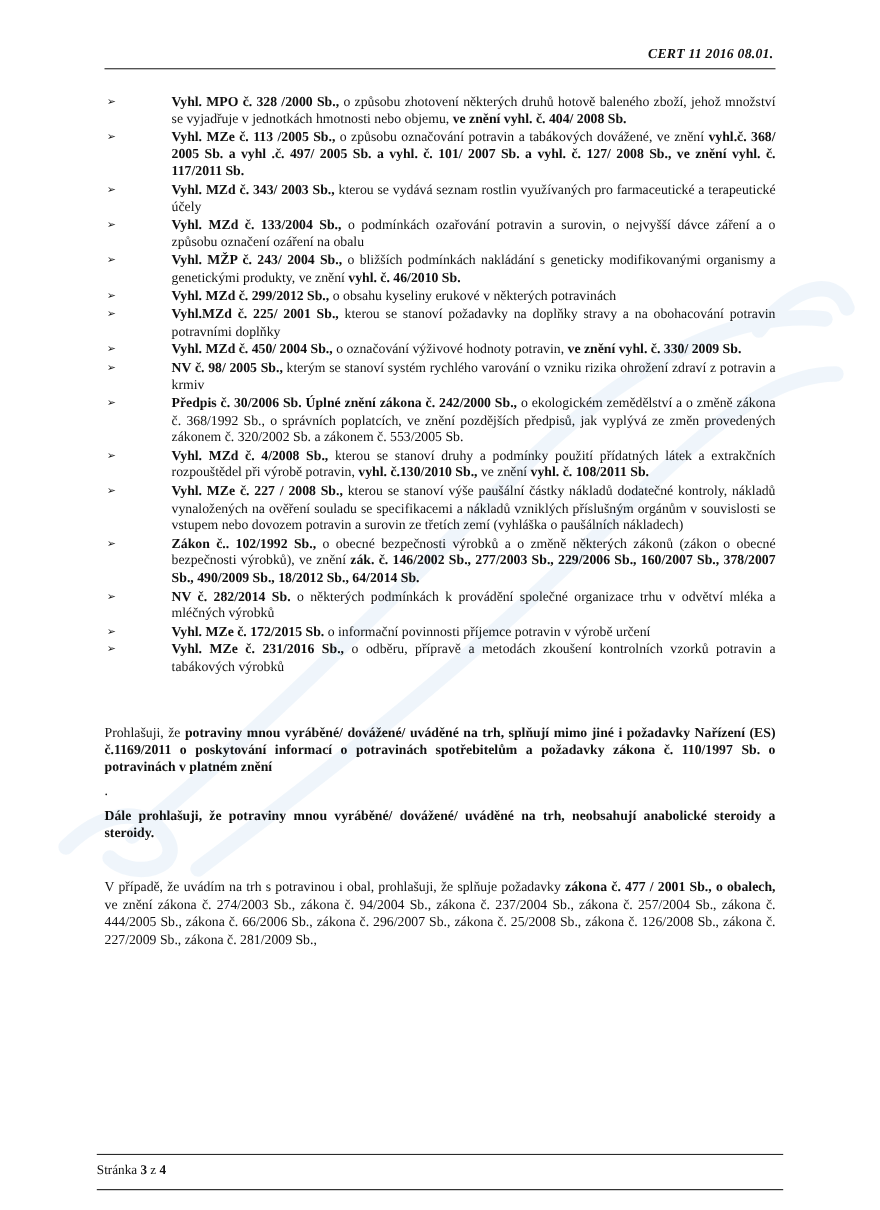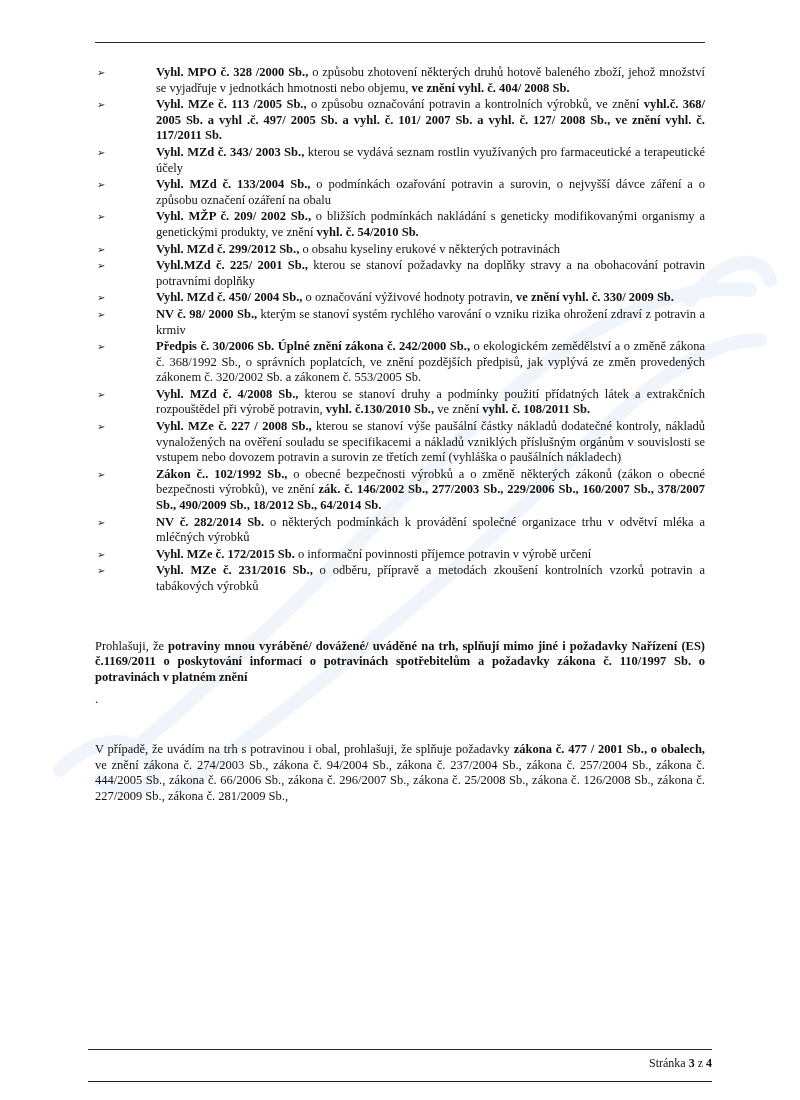--- a/index.html
+++ b/index.html
@@ -46,21 +46,21 @@
     margin:0;
   }
   .gap-xl { margin-top:44px; }
   .gap-lg { margin-top:34px; }
   .gap-md { margin-top:17px; }
   .gap-sm { margin-top:6px; }
   b { font-weight:bold; }
   .footer { position:absolute; left:88px; right:88px; bottom:18px; z-index:2; }
   .footer .rule-top { border:none; border-top:1.3px solid #2a2a2a; margin:0; }
   .page-number {
-    text-align:right;
+    text-align:left;
     font-size:12px;
     padding:6px 0 10px 0;
   }
   .footer .rule-bottom { border:none; border-top:1.4px solid #1d1d1d; margin:0; }
   .watermark {
     position:absolute;
     left:0; top:0; width:800px; height:1100px;
     z-index:1;
     pointer-events:none;
   }
@@ -75,59 +75,60 @@
       <path d="M 120 760 C 220 680, 340 560, 470 430 C 560 340, 660 280, 750 290"></path>
       <path d="M 180 790 C 300 700, 430 600, 560 470 C 640 390, 700 340, 760 340"></path>
       <path d="M 60 770 C 90 740, 130 730, 150 760 C 170 790, 120 800, 100 780"></path>
       <path d="M 690 300 C 720 260, 760 250, 770 280"></path>
     </g>
   </svg>
 
   <div class="content">
 
     <div class="header">
+      <div class="doc-ref">CERT 11 2016 08.01.</div>
       <hr class="rule">
     </div>
 
     <ul class="reg-list">
         <li class="reg-item">
           <span class="bullet">➢</span>
           <span class="item-text"><b>Vyhl. MPO č. 328 /2000 Sb.,</b><span> o způsobu zhotovení některých druhů hotově baleného zboží, jehož množství se vyjadřuje v jednotkách hmotnosti nebo objemu, </span><b>ve znění vyhl. č. 404/ 2008 Sb.</b></span>
         </li>
         <li class="reg-item">
           <span class="bullet">➢</span>
-          <span class="item-text"><b>Vyhl. MZe č. 113 /2005 Sb.,</b><span> o způsobu označování potravin a kontrolních výrobků, ve znění </span><b>vyhl.č. 368/ 2005 Sb. a vyhl .č. 497/ 2005 Sb. a vyhl. č. 101/ 2007 Sb. a vyhl. č. 127/ 2008 Sb., ve znění vyhl. č. 117/2011 Sb.</b></span>
+          <span class="item-text"><b>Vyhl. MZe č. 113 /2005 Sb.,</b><span> o způsobu označování potravin a tabákových dovážené, ve znění </span><b>vyhl.č. 368/ 2005 Sb. a vyhl .č. 497/ 2005 Sb. a vyhl. č. 101/ 2007 Sb. a vyhl. č. 127/ 2008 Sb., ve znění vyhl. č. 117/2011 Sb.</b></span>
         </li>
         <li class="reg-item">
           <span class="bullet">➢</span>
           <span class="item-text"><b>Vyhl. MZd č. 343/ 2003 Sb.,</b><span> kterou se vydává seznam rostlin využívaných pro farmaceutické a terapeutické účely</span></span>
         </li>
         <li class="reg-item">
           <span class="bullet">➢</span>
           <span class="item-text"><b>Vyhl. MZd č. 133/2004 Sb.,</b><span> o podmínkách ozařování potravin a surovin, o nejvyšší dávce záření a o způsobu označení ozáření na obalu</span></span>
         </li>
         <li class="reg-item">
           <span class="bullet">➢</span>
-          <span class="item-text"><b>Vyhl. MŽP č. 209/ 2002 Sb.,</b><span> o bližších podmínkách nakládání s geneticky modifikovanými organismy a genetickými produkty, ve znění </span><b>vyhl. č. 54/2010 Sb.</b></span>
+          <span class="item-text"><b>Vyhl. MŽP č. 243/ 2004 Sb.,</b><span> o bližších podmínkách nakládání s geneticky modifikovanými organismy a genetickými produkty, ve znění </span><b>vyhl. č. 46/2010 Sb.</b></span>
         </li>
         <li class="reg-item">
           <span class="bullet">➢</span>
           <span class="item-text"><b>Vyhl. MZd č. 299/2012 Sb.,</b><span> o obsahu kyseliny erukové v některých potravinách</span></span>
         </li>
         <li class="reg-item">
           <span class="bullet">➢</span>
           <span class="item-text"><b>Vyhl.MZd č. 225/ 2001 Sb.,</b><span> kterou se stanoví požadavky na doplňky stravy a na obohacování potravin potravními doplňky</span></span>
         </li>
         <li class="reg-item">
           <span class="bullet">➢</span>
           <span class="item-text"><b>Vyhl. MZd č. 450/ 2004 Sb.,</b><span> o označování výživové hodnoty potravin, </span><b>ve znění vyhl. č. 330/ 2009 Sb.</b></span>
         </li>
         <li class="reg-item">
           <span class="bullet">➢</span>
-          <span class="item-text"><b>NV č. 98/ 2000 Sb.,</b><span> kterým se stanoví systém rychlého varování o vzniku rizika ohrožení zdraví z potravin a krmiv</span></span>
+          <span class="item-text"><b>NV č. 98/ 2005 Sb.,</b><span> kterým se stanoví systém rychlého varování o vzniku rizika ohrožení zdraví z potravin a krmiv</span></span>
         </li>
         <li class="reg-item">
           <span class="bullet">➢</span>
           <span class="item-text"><b>Předpis č. 30/2006 Sb. Úplné znění zákona č. 242/2000 Sb.,</b><span> o ekologickém zemědělství a o změně zákona č. 368/1992 Sb., o správních poplatcích, ve znění pozdějších předpisů, jak vyplývá ze změn provedených zákonem č. 320/2002 Sb. a zákonem č. 553/2005 Sb.</span></span>
         </li>
         <li class="reg-item">
           <span class="bullet">➢</span>
           <span class="item-text"><b>Vyhl. MZd č. 4/2008 Sb.,</b><span> kterou se stanoví druhy a podmínky použití přídatných látek a extrakčních rozpouštědel při výrobě potravin, </span><b>vyhl. č.130/2010 Sb.,</b><span> ve znění </span><b>vyhl. č. 108/2011 Sb.</b></span>
         </li>
         <li class="reg-item">
@@ -148,20 +149,21 @@
         </li>
         <li class="reg-item">
           <span class="bullet">➢</span>
           <span class="item-text"><b>Vyhl. MZe č. 231/2016 Sb.,</b><span> o odběru, přípravě a metodách zkoušení kontrolních vzorků potravin a tabákových výrobků</span></span>
         </li>
       </ul>
 
     <div class="paragraphs">
         <p class="para gap-xl"><span>Prohlašuji, že </span><b>potraviny mnou vyráběné/ dovážené/ uváděné na trh, splňují mimo jiné i požadavky Nařízení (ES) č.1169/2011 o poskytování informací o potravinách spotřebitelům a požadavky zákona č. 110/1997 Sb. o potravinách v platném znění</b></p>
         <p class="para gap-sm"><span>.</span></p>
+        <p class="para gap-sm"><b>Dále prohlašuji, že potraviny mnou vyráběné/ dovážené/ uváděné na trh, neobsahují anabolické steroidy a steroidy.</b></p>
         <p class="para gap-lg"><span>V případě, že uvádím na trh s potravinou i obal, prohlašuji, že splňuje požadavky </span><b>zákona č. 477 / 2001 Sb., o obalech,</b><span> ve znění zákona č. 274/2003 Sb., zákona č. 94/2004 Sb., zákona č. 237/2004 Sb., zákona č. 257/2004 Sb., zákona č. 444/2005 Sb., zákona č. 66/2006 Sb., zákona č. 296/2007 Sb., zákona č. 25/2008 Sb., zákona č. 126/2008 Sb., zákona č. 227/2009 Sb., zákona č. 281/2009 Sb.,</span></p>
       </div>
 
   </div>
 
   <div class="footer">
     <hr class="rule-top">
     <div class="page-number"><span>Stránka </span><b>3</b><span> z </span><b>4</b></div>
     <hr class="rule-bottom">
   </div>

